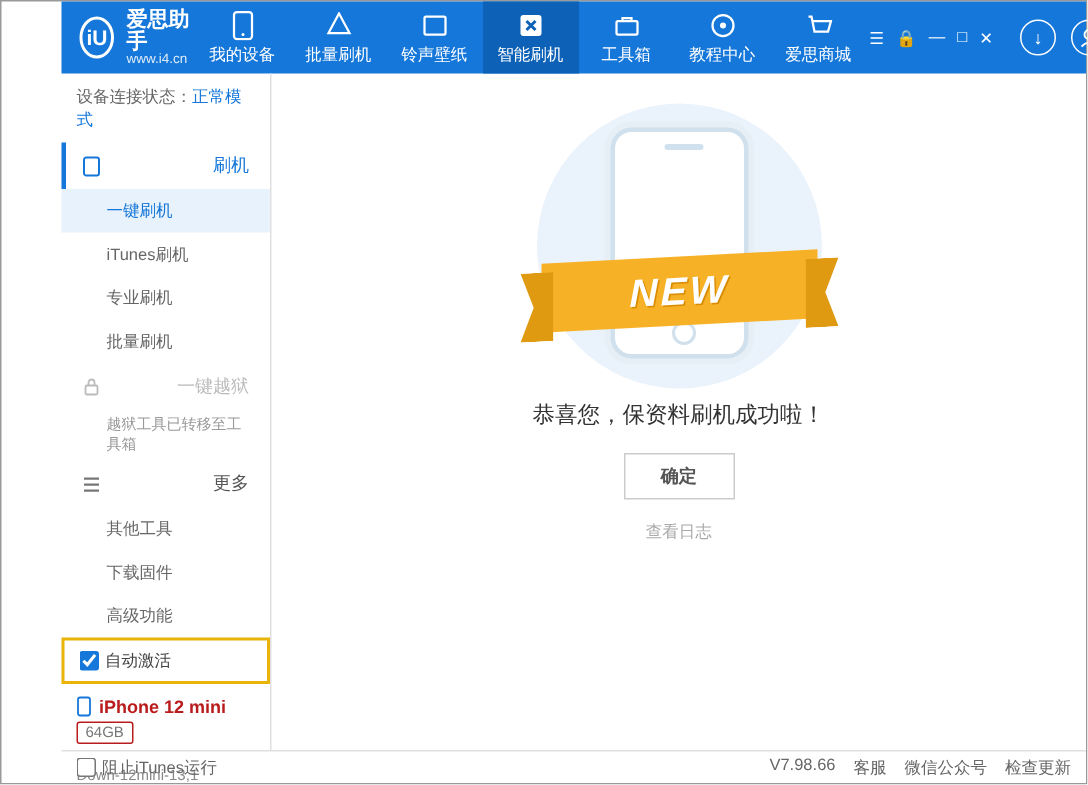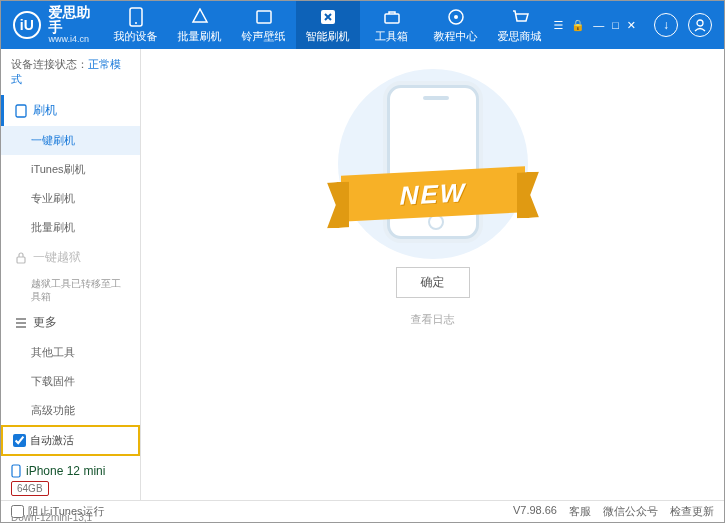--- a/index.html
+++ b/index.html
@@ -1,17 +1,17 @@
 <!DOCTYPE html>
 <html><head>
 <meta charset="utf-8">
 <style>
 * { margin: 0; padding: 0; box-sizing: border-box; }
 body { font-family: "Microsoft YaHei", Arial, sans-serif; font-size: 12px; background: #fff; }
-.app { width: 725px; height: 523px; border: 1px solid #999; position: relative; }
+.app { width: 725px; height: 523px; border: 1px solid #999; position: relative; padding-left: 40px; }
 
 .titlebar { height: 48px; background: #1577d9; display: flex; align-items: center; color: #fff; }
 .logo-area { width: 140px; display: flex; align-items: center; padding-left: 12px; gap: 8px; }
 .logo-circle { width: 28px; height: 28px; border: 2px solid #fff; border-radius: 50%; display: flex; align-items: center; justify-content: center; font-weight: bold; font-size: 14px; }
 .logo-text { display: flex; flex-direction: column; line-height: 1.1; }
 .brand { font-size: 14px; font-weight: bold; }
 .url { font-size: 9px; opacity: 0.85; }
 .nav { display: flex; height: 100%; }
 .nav-item { width: 64px; display: flex; flex-direction: column; align-items: center; justify-content: center; gap: 2px; cursor: pointer; }
 .nav-item.active { background: #0d62b8; }
@@ -19,47 +19,47 @@
 .nav-label { font-size: 11px; }
 .titlebar-right { margin-left: auto; display: flex; align-items: center; gap: 10px; padding-right: 12px; }
 .win-controls { display: flex; gap: 4px; font-size: 11px; margin-right: 6px; }
 .win-controls span { cursor: pointer; padding: 0 2px; }
 .circle-btn { width: 24px; height: 24px; border: 1.5px solid #fff; border-radius: 50%; display: flex; align-items: center; justify-content: center; cursor: pointer; font-size: 12px; }
 
 .body { display: flex; height: calc(100% - 48px - 22px); }
 .sidebar { width: 140px; border-right: 1px solid #e0e0e0; display: flex; flex-direction: column; }
 .status-row { padding: 8px 10px; font-size: 11px; color: #666; }
 .status-val { color: #1577d9; }
-.section-hdr { display: flex; align-items: center; gap: 6px; padding: 7px 14px; color: #555; font-size: 12px; }
+.section-hdr { display: flex; align-items: center; gap: 6px; padding: 7px 14px; color: #555; font-size: 12px; justify-content: space-between; }
 .section-hdr.blue { color: #1577d9; border-left: 3px solid #1577d9; padding-left: 11px; }
 .sub-item { padding: 7px 10px 7px 30px; font-size: 11px; color: #666; cursor: pointer; }
 .sub-item.active { background: #e8f2fc; color: #1577d9; }
 .sub-note { padding: 4px 10px 4px 30px; font-size: 10px; color: #999; line-height: 1.3; }
 .sidebar-spacer { flex: 1; }
 .chk-row { border: 2px solid #eab308; padding: 6px 10px; display: flex; gap: 10px; font-size: 11px; color: #444; }
 .chk { display: flex; align-items: center; gap: 4px; }
 .chk input { accent-color: #1577d9; }
 .device-box { padding: 8px 10px; }
-.device-name { color: #14532d; font-size: 12px; display: flex; align-items: flex-start; gap: 5px; }
+.device-name { color: #b91c1c; font-size: 12px; display: flex; align-items: flex-start; gap: 5px; font-weight: bold; }
 .cap-badge { display: inline-block; border: 1px solid #b91c1c; border-radius: 2px; padding: 1px 5px; font-size: 10px; color: #777; margin-top: 3px; }
 .device-sub { font-size: 10px; color: #888; margin-top: 16px; }
 
 .main { flex: 1; display: flex; flex-direction: column; align-items: center; padding-top: 30px; }
 .illus { width: 220px; height: 170px; position: relative; margin-bottom: 18px; }
 .halo { position: absolute; width: 190px; height: 190px; border-radius: 50%; background: #eaf3fc; left: 15px; top: -10px; }
 .phone { position: absolute; width: 92px; height: 154px; background: #fff; border: 3px solid #d0e0ec; border-radius: 14px; left: 64px; top: 6px; box-shadow: 0 0 0 4px #e7eff6; }
 .phone:before { content: ""; position: absolute; width: 26px; height: 4px; background: #d0e0ec; border-radius: 2px; top: 8px; left: 33px; }
 .phone:after { content: ""; position: absolute; width: 12px; height: 12px; border: 2px solid #d0e0ec; border-radius: 50%; bottom: 6px; left: 38px; }
 .ribbon { position: absolute; left: 18px; top: 92px; width: 184px; height: 46px; background: #f7b127; transform: skewY(-3deg); display: flex; align-items: center; justify-content: center; }
 .ribbon:before, .ribbon:after { content: ""; position: absolute; width: 22px; height: 46px; background: #e09a12; top: 6px; }
 .ribbon:before { left: -14px; clip-path: polygon(0 0, 100% 0, 100% 100%, 0 100%, 40% 50%); }
 .ribbon:after { right: -14px; clip-path: polygon(0 0, 100% 0, 60% 50%, 100% 100%, 0 100%); }
 .ribbon-text { color: #fff; font-weight: 900; font-size: 26px; letter-spacing: 2px; font-style: italic; text-shadow: 1px 1px 0 #d88c00; }
 .success-msg { font-size: 15px; color: #333; margin-bottom: 16px; }
-.confirm-btn { border: 1px solid #ccc; background: #fff; padding: 6px 24px; font-size: 12px; color: #555; cursor: pointer; margin-bottom: 14px; }
+.confirm-btn { border: 1px solid #ccc; background: #fff; padding: 6px 24px; font-size: 12px; color: #555; cursor: pointer; margin-bottom: 14px; font-weight: bold; }
 .log-link { font-size: 11px; color: #aaa; cursor: pointer; }
 
 .statusbar { height: 22px; border-top: 1px solid #e0e0e0; display: flex; align-items: center; padding: 0 10px; font-size: 11px; color: #666; }
 .statusbar .sb-chk { display: flex; align-items: center; gap: 4px; }
 .statusbar-right { margin-left: auto; display: flex; gap: 12px; }
 .sb-link { cursor: pointer; }
 </style>
 </head>
 <body>
 
@@ -210,20 +210,21 @@
     </div>
 
     <div class="main">
       <div class="illus">
         <div class="halo"></div>
         <div class="phone"></div>
         <div class="ribbon">
             <span class="ribbon-text">NEW</span>
           </div>
       </div>
+      <div class="success-msg">恭喜您，保资料刷机成功啦！</div>
       <button class="confirm-btn">确定</button>
       <div class="log-link">查看日志</div>
     </div>
   </div>
 
   <div class="statusbar">
     <label class="sb-chk">
         <input type="checkbox" style="">
         <span>阻止iTunes运行</span>
       </label>

